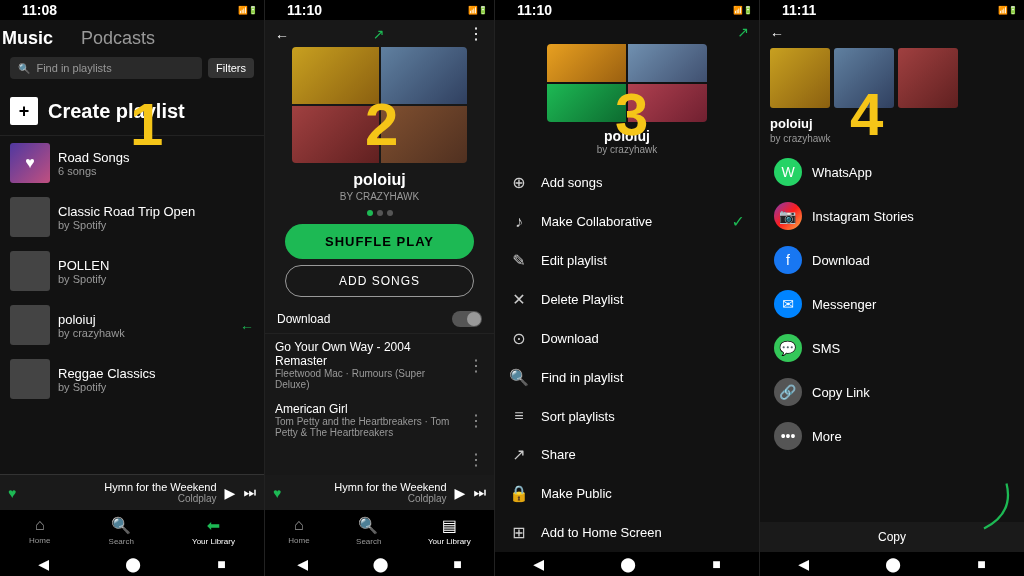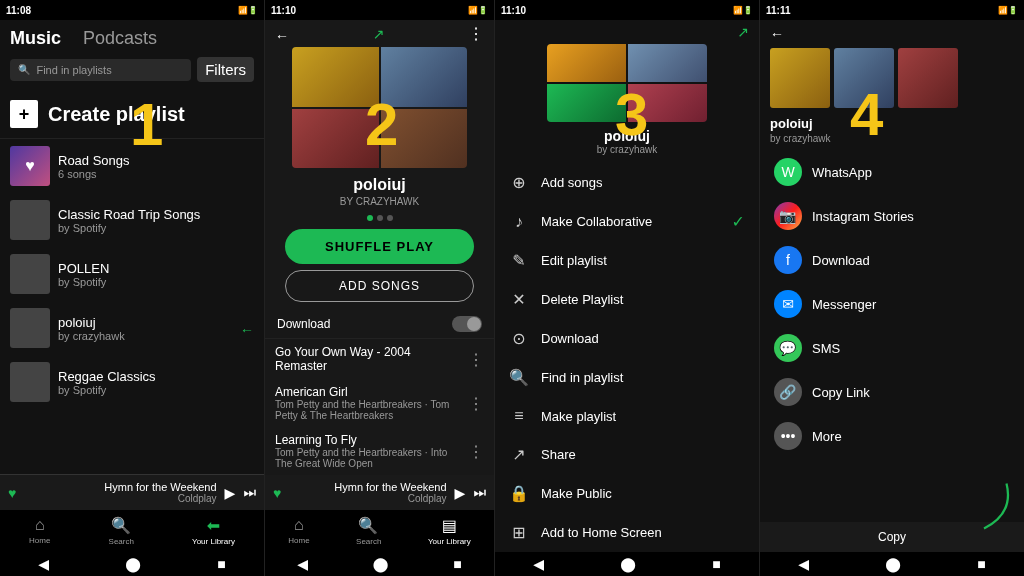--- a/index.html
+++ b/index.html
@@ -29,29 +29,29 @@
       height: 20px;
       background: #000;
       display: flex;
       align-items: center;
       justify-content: space-between;
       padding: 0 6px;
       font-size: 9px;
       color: #fff;
       flex-shrink: 0;
     }
-    .status-bar .time { font-weight: bold; font-size: 10px; }
+    .status-bar .time { font-weight: bold; font-size: 14px; margin-left: 16px; }
     .status-icons { display: flex; align-items: center; gap: 2px; font-size: 8px; }
 
     
     .panel-1 { width: 265px; }
     .panel-1 .header {
-      padding: 8px 10px 4px;
+      padding: 8px 2px 4px;
       display: flex;
-      gap: 22px;
+      gap: 28px;
       align-items: center;
     }
     .panel-1 .header .music-title {
       font-size: 18px; font-weight: bold; color: #fff;
     }
     .panel-1 .header .podcasts-title {
       font-size: 18px; color: #999; text-align: right;
     }
     .tabs {
       display: flex; gap: 14px; padding: 4px 10px 6px;
@@ -65,21 +65,21 @@
     .search-row {
       display: flex; gap: 6px; padding: 4px 10px 8px; align-items: center;
     }
     .search-box {
       flex: 1; background: #2a2a2a; border-radius: 4px;
       display: flex; align-items: center; padding: 5px 8px; gap: 6px;
     }
     .search-box .search-icon { font-size: 10px; color: #999; }
     .search-box span { font-size: 11px; color: #999; }
     .filter-btn {
-      font-size: 15px; color: #fff; background: #333;
+      font-size: 11px; color: #fff; background: #333;
       border-radius: 4px; padding: 4px 8px;
     }
     .create-playlist-row {
       display: flex; align-items: center; gap: 10px;
       padding: 10px 10px; border-bottom: 1px solid #222;
     }
     .plus-icon {
       width: 28px; height: 28px; background: #fff;
       border-radius: 2px; display: flex; align-items: center;
       justify-content: center; font-size: 18px; color: #000; font-weight: bold;
@@ -310,21 +310,21 @@
     <div class="playlist-thumb liked-thumb">♥</div>
     <div class="playlist-info">
       <div class="name">Road Songs</div>
       <div class="sub">6 songs</div>
     </div>
   </div>
 
   <div class="playlist-item">
     <div class="img-placeholder road-trip-thumb"></div>
     <div class="playlist-info">
-      <div class="name">Classic Road Trip Songs</div>
+      <div class="name">Classic Road Trip Open</div>
       <div class="sub">by Spotify</div>
     </div>
   </div>
 
   <div class="playlist-item">
     <div class="img-placeholder pollen-thumb"></div>
     <div class="playlist-info">
       <div class="name">POLLEN</div>
       <div class="sub">by Spotify</div>
     </div>
@@ -410,35 +410,32 @@
   <div class="add-songs-btn">ADD SONGS</div>
   <div class="download-row">
     <span>Download</span>
     <div class="toggle">
       <div class="toggle-knob"></div>
     </div>
   </div>
   <div class="track-item">
     <div class="track-info">
       <div class="track-name">Go Your Own Way - 2004 Remaster</div>
+      <div class="track-artist">Fleetwood Mac · Rumours (Super Deluxe)</div>
     </div>
     <span class="track-dots">⋮</span>
   </div>
   <div class="track-item">
     <div class="track-info">
       <div class="track-name">American Girl</div>
       <div class="track-artist">Tom Petty and the Heartbreakers · Tom Petty &amp; The Heartbreakers</div>
     </div>
     <span class="track-dots">⋮</span>
   </div>
   <div class="track-item">
-    <div class="track-info">
-      <div class="track-name">Learning To Fly</div>
-      <div class="track-artist">Tom Petty and the Heartbreakers · Into The Great Wide Open</div>
-    </div>
     <span class="track-dots">⋮</span>
   </div>
   <div style="margin-top:auto;background:#000;">
     <div class="now-playing">
       <span class="np-heart">♥</span>
       <div class="np-info">
         <div class="np-title">Hymn for the Weekend</div>
         <div class="np-artist">Coldplay</div>
       </div>
       <div class="np-controls">
@@ -509,21 +506,21 @@
   <div class="menu-item">
     <span class="menu-icon">⊙</span>
     <span class="menu-label">Download</span>
   </div>
   <div class="menu-item">
     <span class="menu-icon">🔍</span>
     <span class="menu-label">Find in playlist</span>
   </div>
   <div class="menu-item">
     <span class="menu-icon">≡</span>
-    <span class="menu-label">Make playlist</span>
+    <span class="menu-label">Sort playlists</span>
   </div>
   <div class="menu-item">
     <span class="menu-icon">↗</span>
     <span class="menu-label">Share</span>
   </div>
   <div class="menu-item">
     <span class="menu-icon">🔒</span>
     <span class="menu-label">Make Public</span>
   </div>
   <div class="menu-item">

